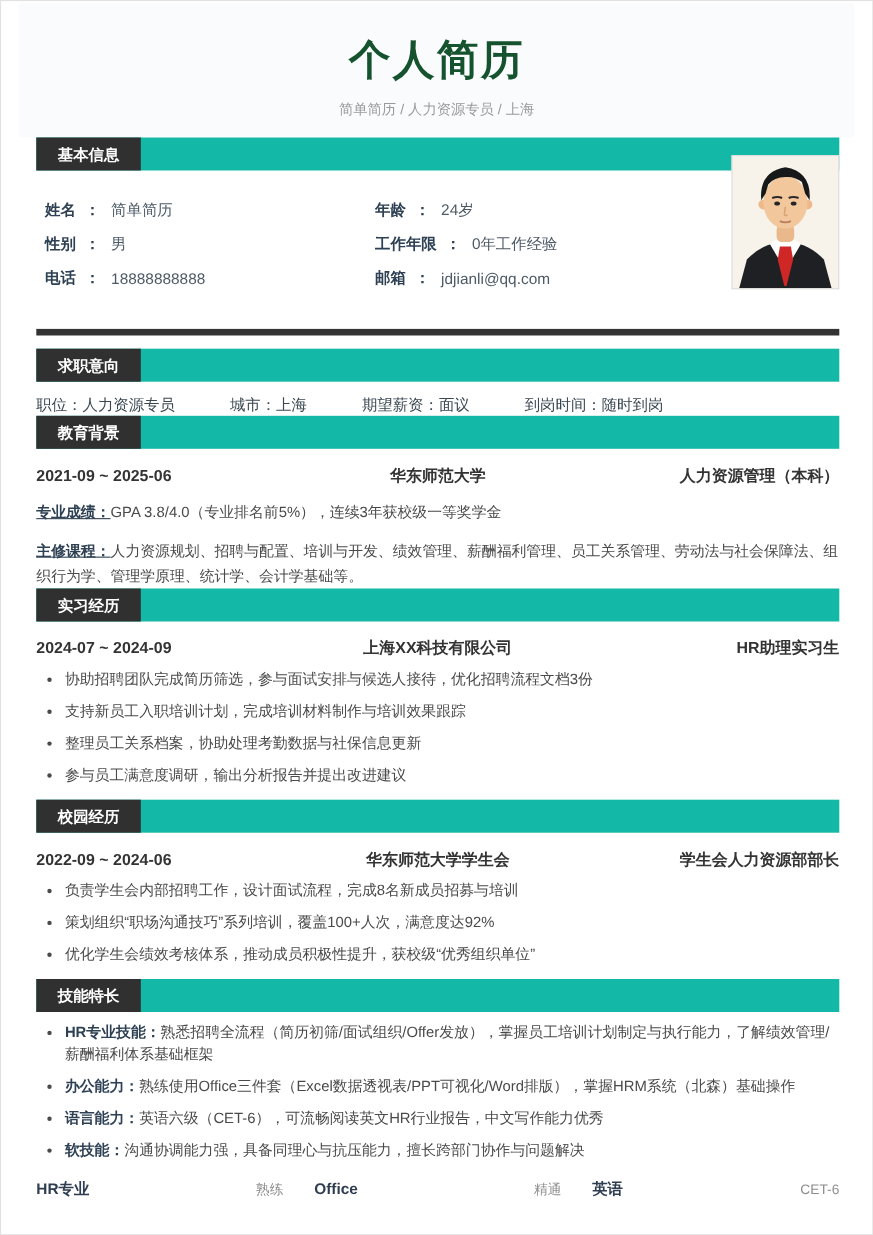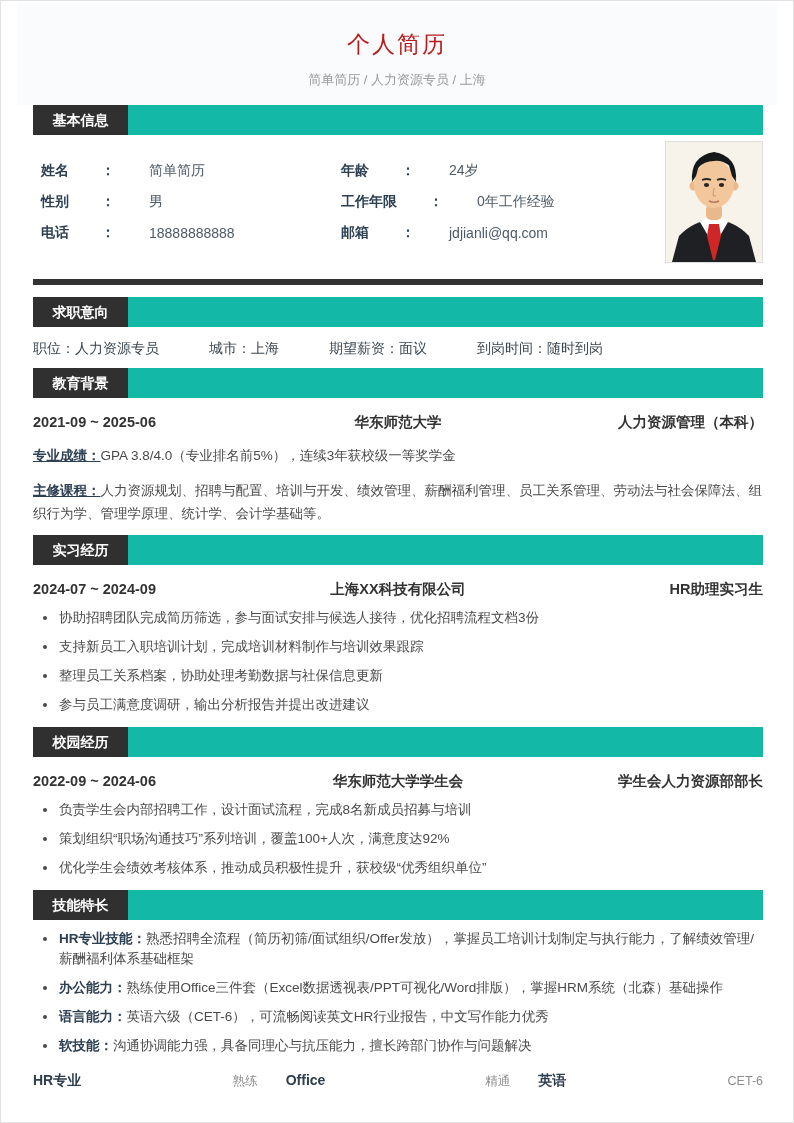--- a/index.html
+++ b/index.html
@@ -7,35 +7,35 @@
   body { font-family:"Liberation Sans","DejaVu Sans",sans-serif; color:#444; }
   .page {
     position:relative; width:794px; height:1123px; margin:0 auto;
     background:#fff; border:1px solid #e2e2e2; overflow:hidden;
   }
   
   .header {
     margin:2px 16px 0 16px; padding:26px 0 16px 0;
     background:#fafbfd; text-align:center; border-radius:3px;
   }
-  .header .title { font-size:23px; font-weight:normal; color:#b91c1c; letter-spacing:2px; }
+  .header .title { font-size:38px; font-weight:bold; color:#14532d; letter-spacing:2px; }
   .header .subtitle { margin-top:11px; font-size:13px; color:#9a9a9a; }
   
   .section-bar { margin:0 30px 0 32px; background:#14b8a6; height:30px; line-height:30px; }
   .section-bar .tab {
     display:inline-block; min-width:95px; text-align:center; padding:0 14px;
     background:#303030; color:#fff; font-size:14px; font-weight:bold; height:30px;
   }
   .content { padding:0 30px 0 32px; }
   
   .basic-wrap { position:relative; padding:20px 0 4px 8px; min-height:134px; }
   .info-cols { display:flex; }
   .info-col { display:flex; flex-direction:column; }
   .info-col.left { width:300px; }
-  .info-row { height:31px; display:flex; align-items:center; font-size:14px;gap:24px; }
+  .info-row { height:31px; display:flex; align-items:center; font-size:14px; }
   .info-label { font-weight:bold; color:#2e4053; }
   .info-colon { color:#2e4053; font-weight:bold; margin:0 10px 0 8px; }
   .info-value { color:#4d5a66; }
   .photo {
     position:absolute; right:0px; top:0px; width:98px; height:122px;
     border:1px solid #ddd; background:#f7f3ea; overflow:hidden;
   }
   .photo-abs { position:absolute; top:140px; right:30px; }
   
   .divider { margin:10px 30px 0 32px; height:6px; background:#333; }
@@ -55,21 +55,21 @@
   .bullets { margin-top:6px; }
   .bullet { display:flex; margin-top:9px; font-size:13.5px; line-height:20px; color:#4a4a4a; }
   .bullet .dot { flex:0 0 auto; width:4px; height:4px; border-radius:50%; background:#4a4a4a; margin:8px 12px 0 10px; }
   .bullet .b-label { font-weight:bold; color:#2e4053; white-space:nowrap; }
   .bullet .b-text { }
   
   .meters { display:flex; gap:28px; margin-top:16px; }
   .meter { flex:1; }
   .meter-top { display:flex; justify-content:space-between; align-items:baseline; }
   .meter-name { font-size:14px; font-weight:bold; color:#2e3d4f; }
-  .meter-level { font-size:12.5px; color:#8d8d8d; } .mt10 { margin-top:10px; } .mt12 { margin-top:12px; }
+  .meter-level { font-size:12.5px; color:#8d8d8d; } .mt10 { } .mt12 { margin-top:12px; }
 </style>
 </head>
 <body>
 
 <div class="page">
 
   <div class="header">
     <div class="title">个人简历</div>
     <div class="subtitle">简单简历 / 人力资源专员 / 上海</div>
   </div>

